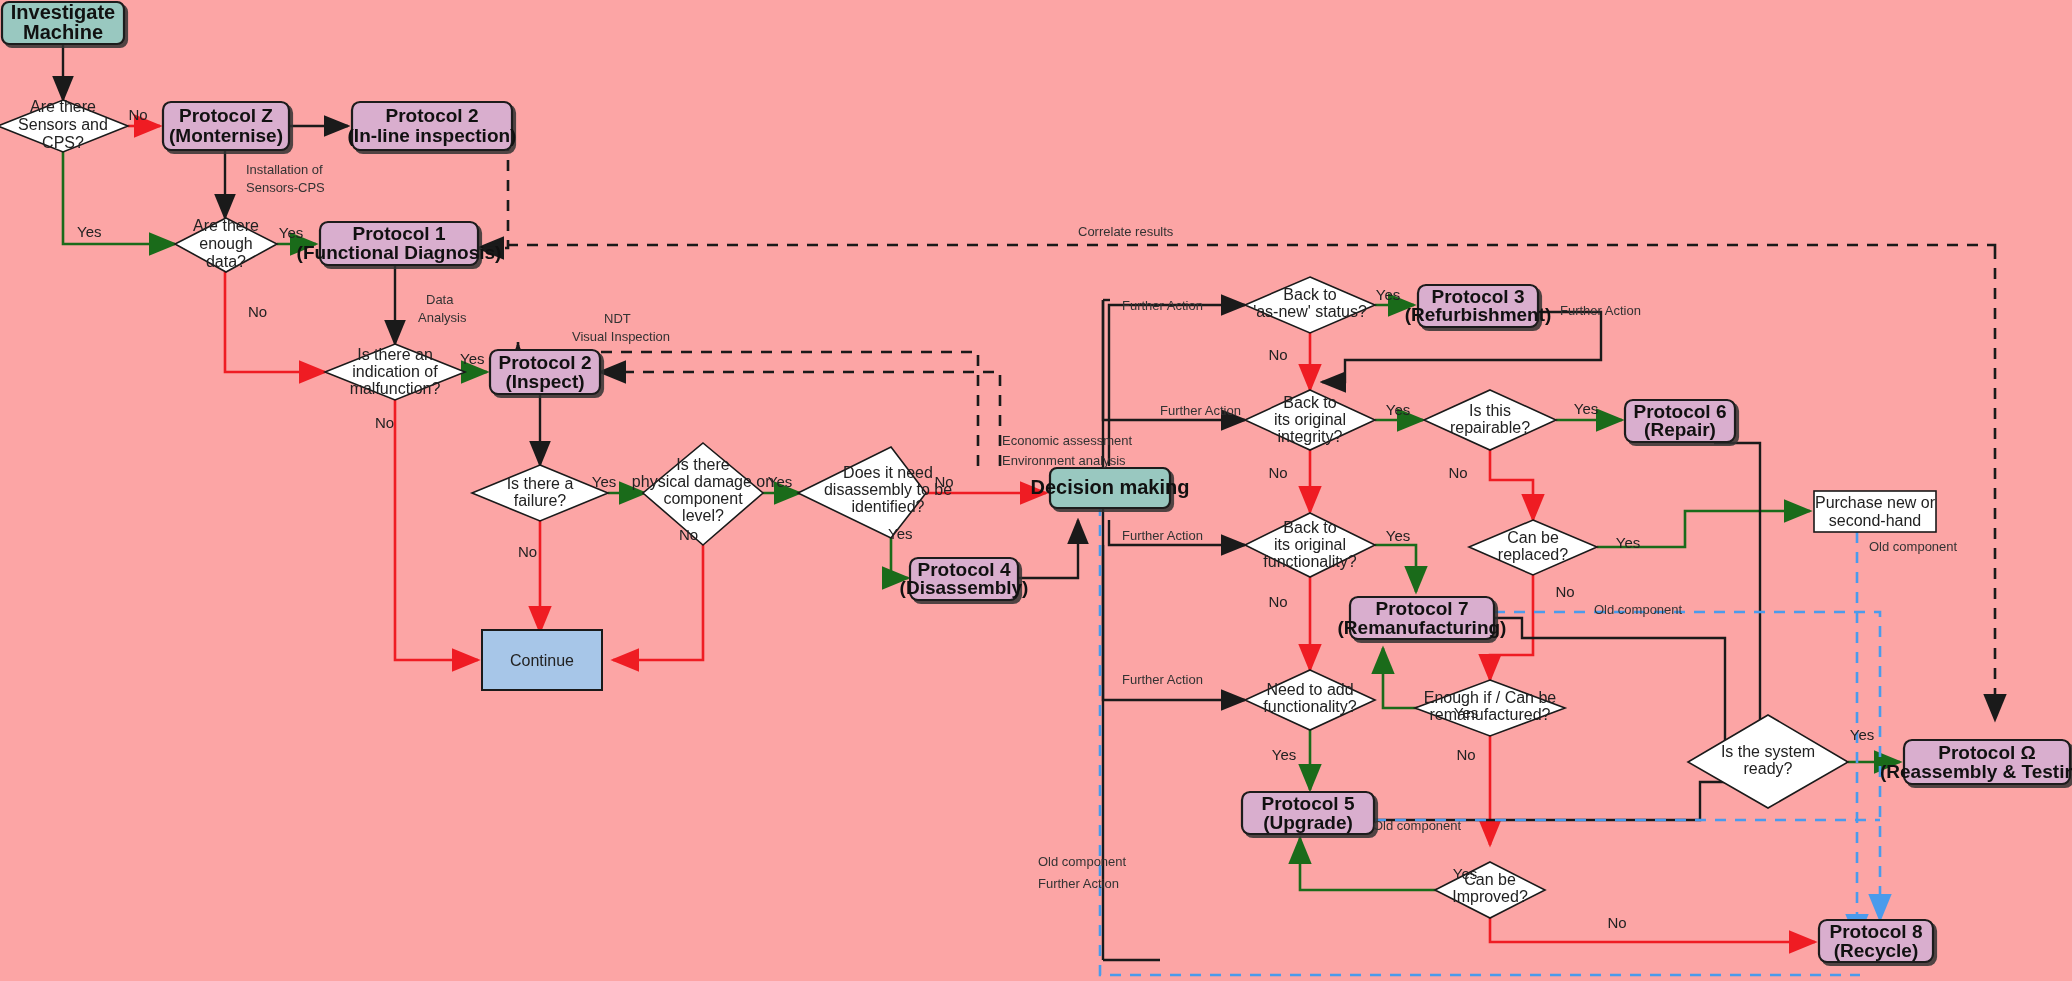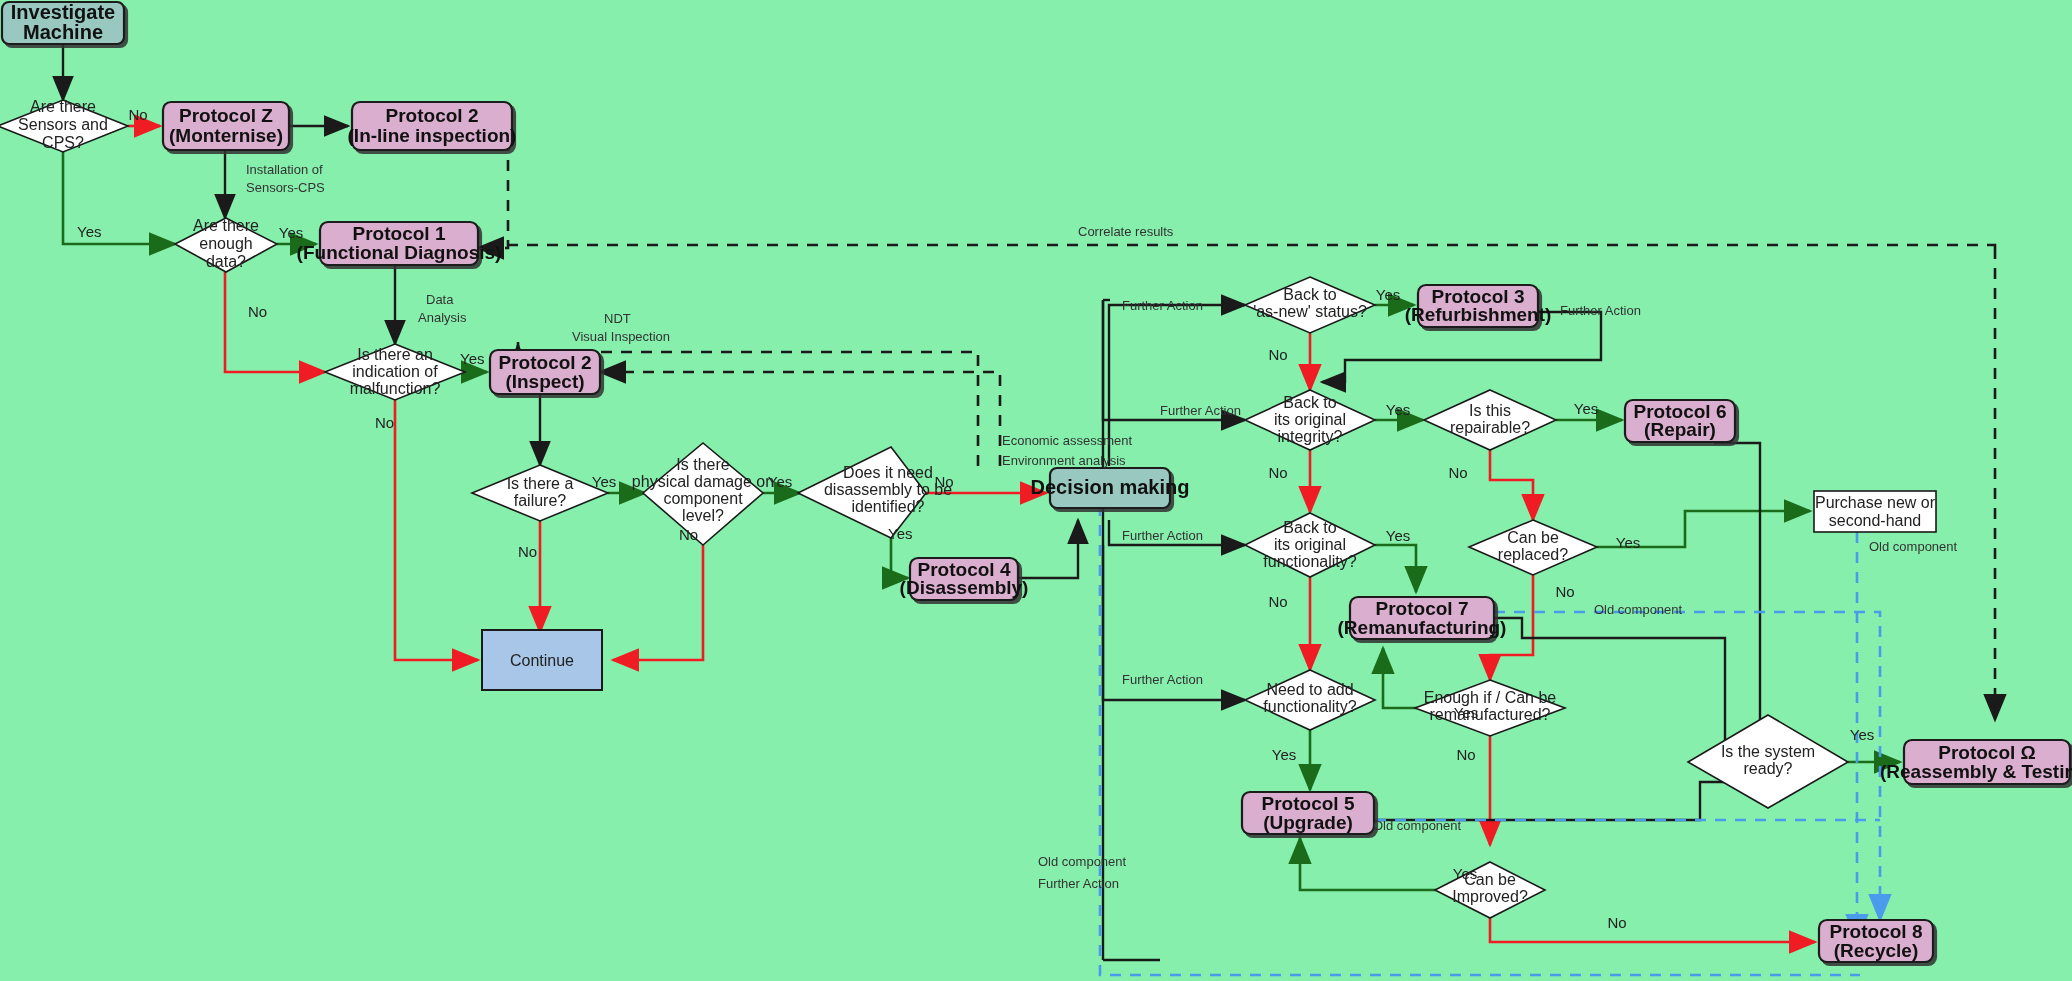--- a/index.html
+++ b/index.html
@@ -1,17 +1,17 @@
 <!DOCTYPE html>
 <html><head>
 <meta charset="utf-8">
 <style>
   html,body{margin:0;padding:0;background:#ffffff;}
   body{font-family:"Liberation Sans",sans-serif;}
-  #stage{position:relative;width:2072px;height:981px;background:#86efac;overflow:hidden;}
+  #stage{position:relative;width:2072px;height:981px;background:#fca5a5;overflow:hidden;}
   svg{position:absolute;top:0;left:0;width:2072px;height:981px;}
   .nodeText{font-family:"Liberation Sans",sans-serif;}
   .protoLbl{font-size:19px;font-weight:bold;fill:#111;}
   .termLbl{font-size:20px;font-weight:bold;fill:#111;}
   .decLbl{font-size:16px;fill:#222;font-weight:normal;}
   .edgeLbl{font-size:15px;fill:#222;}
   .smallLbl{font-size:13px;fill:#333;}
   .plainLbl{font-size:16px;fill:#222;}
   .contLbl{font-size:16px;fill:#222;}
   .shp{stroke:#1a1a1a;stroke-width:2.2;}

